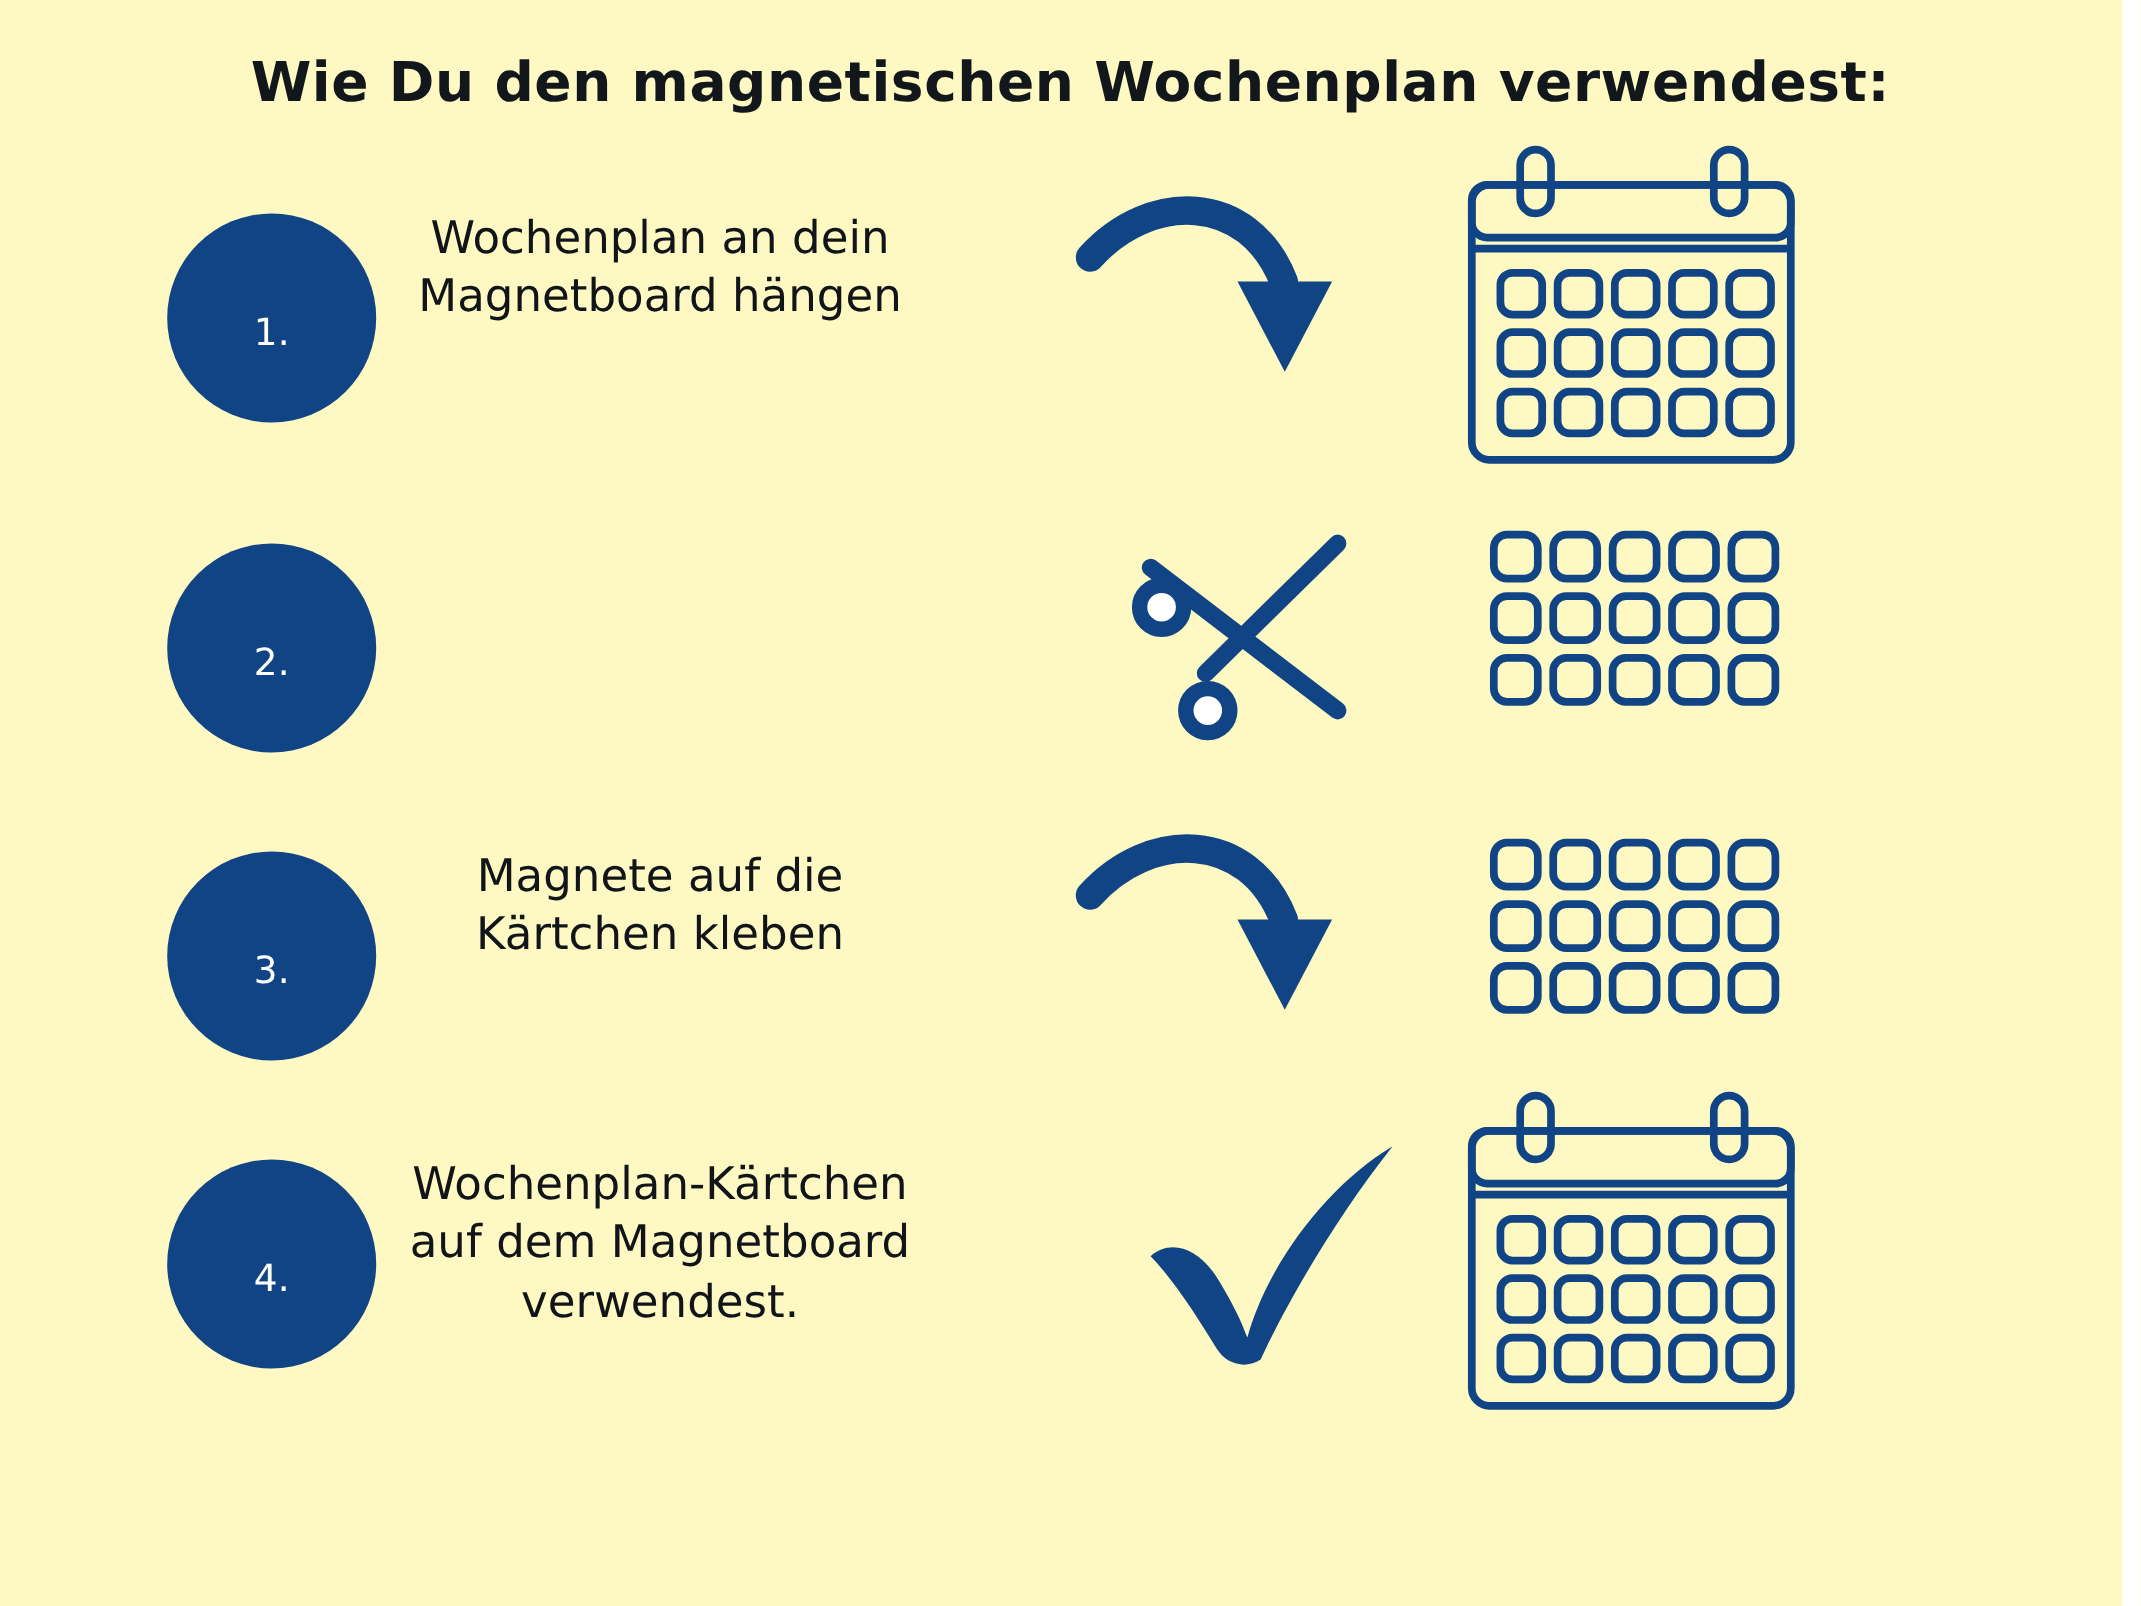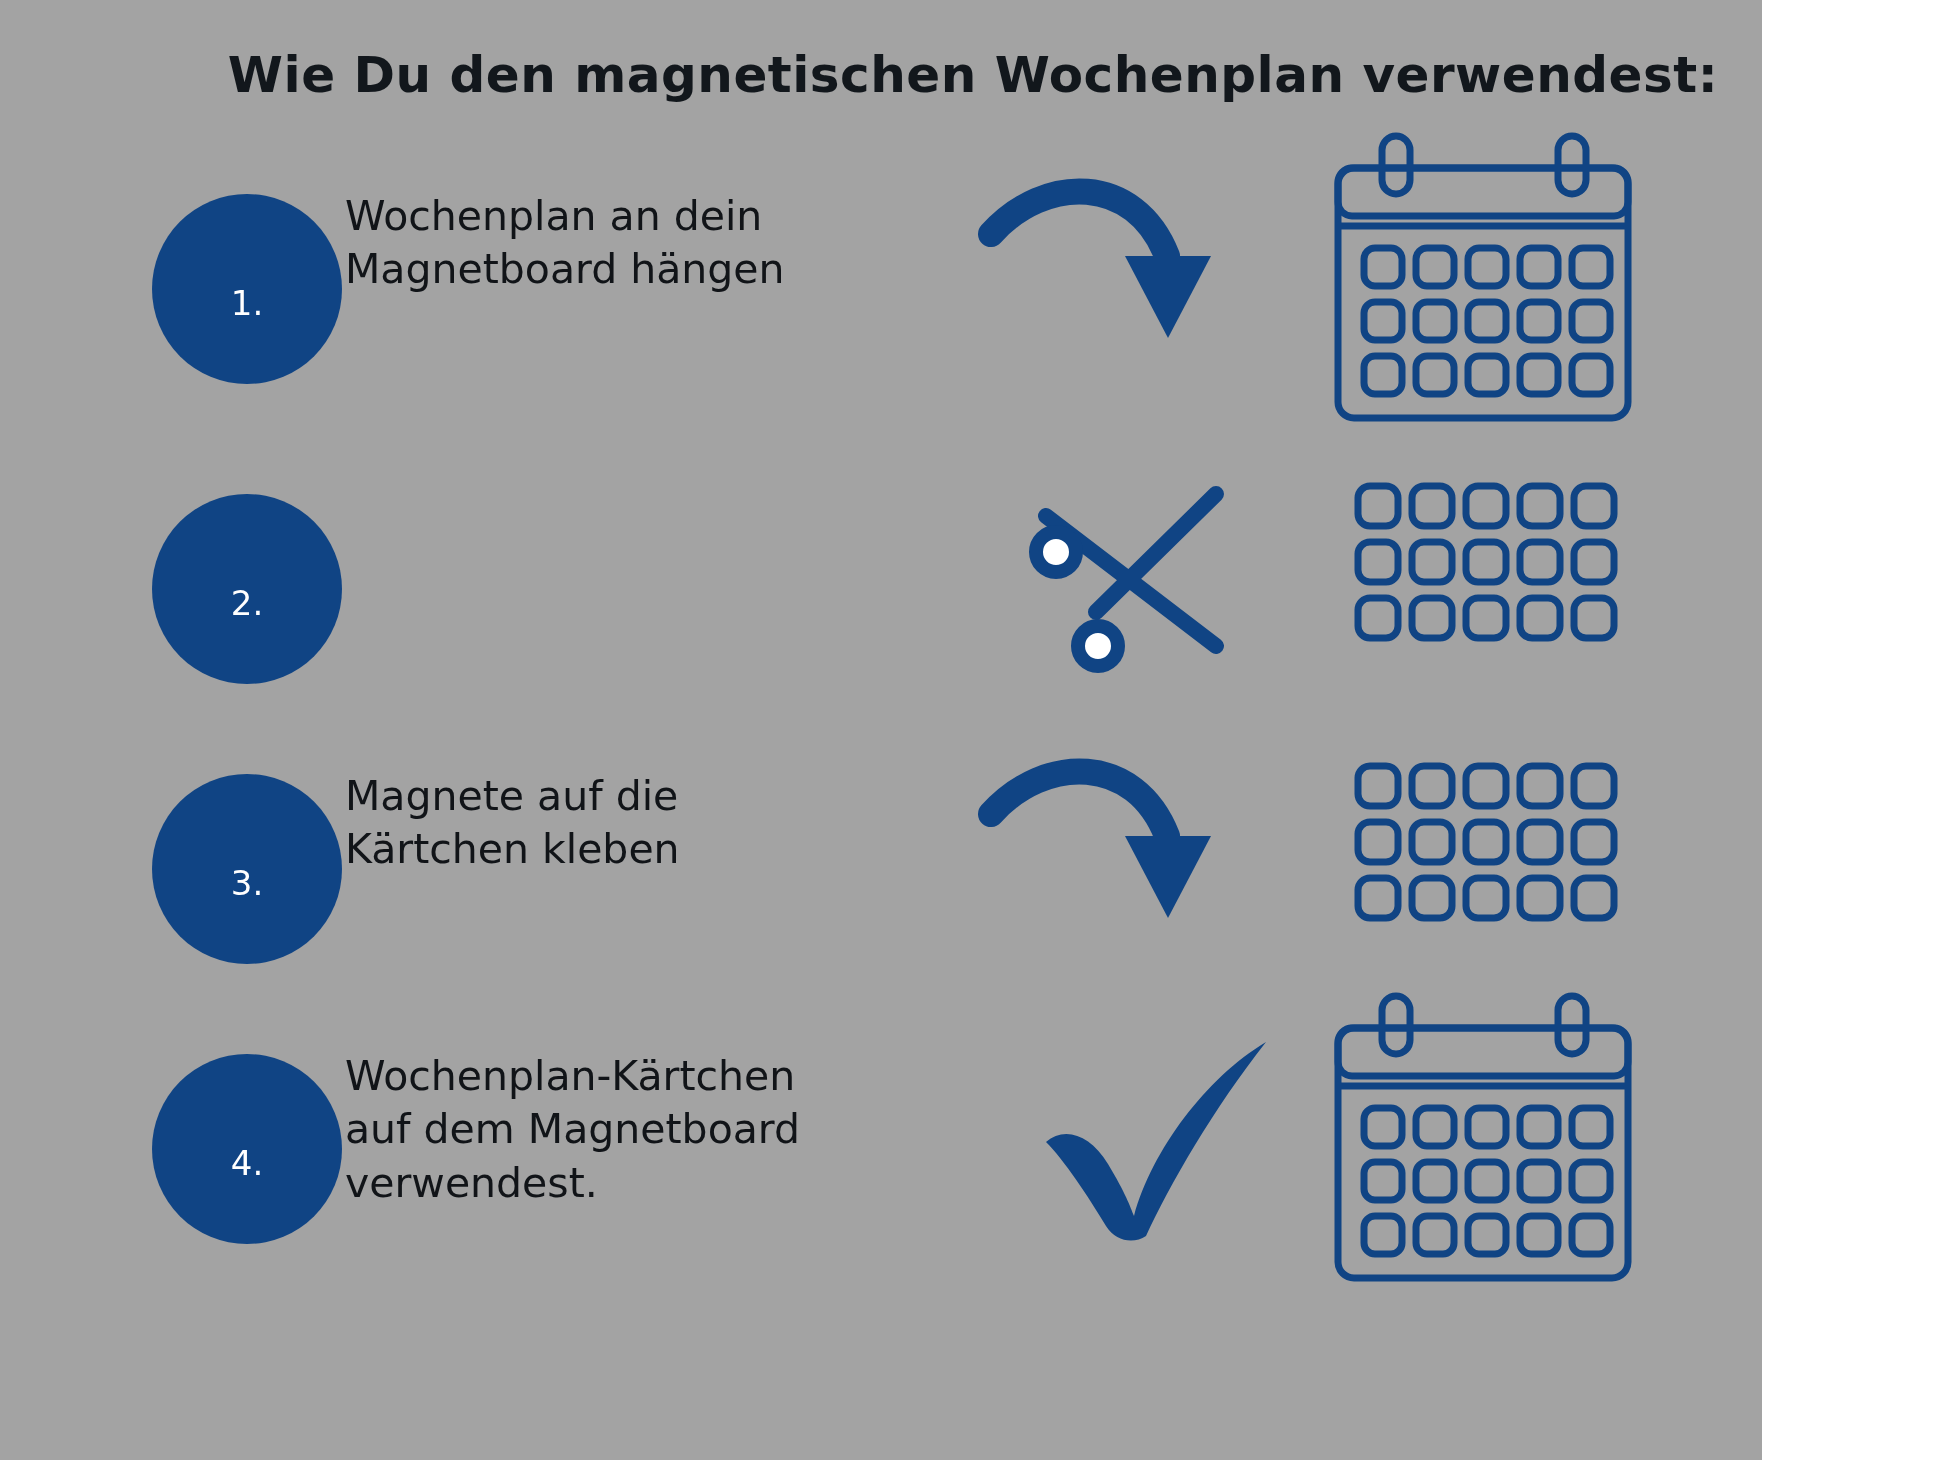--- a/index.html
+++ b/index.html
@@ -9,23 +9,24 @@
   }
   body {
     width: 1946px;
     height: 1460px;
     font-family: "Liberation Sans", sans-serif;
     color: #123f7d;
     overflow: hidden;
   }
   .page {
     position: relative;
-    width: 1762px;
+    width: 1896px;
     height: 1460px;
-    background: #a3a3a3;
+    background: #fef9c3;
+    padding-left: 33px;
   }
   .title {
     position: absolute;
     top: 46px;
     left: 0;
     width: 1946px;
     text-align: center;
     font-size: 50px;
     font-weight: bold;
     letter-spacing: 0.5px;
@@ -69,20 +70,21 @@
     font-family: "DejaVu Sans", sans-serif;
     font-weight: normal;
     position: relative;
     top: 14px;
   }
   .step-text {
     position: absolute;
     left: 345px;
     top: 40px;
     width: 510px;
+    text-align: center;
     font-size: 41px;
     line-height: 1.3;
     color: #111418;
     font-family: "DejaVu Sans", sans-serif;
   }
   .icon-arrow {
     position: absolute;
     left: 985px;
     top: 20px;
     width: 280px;

